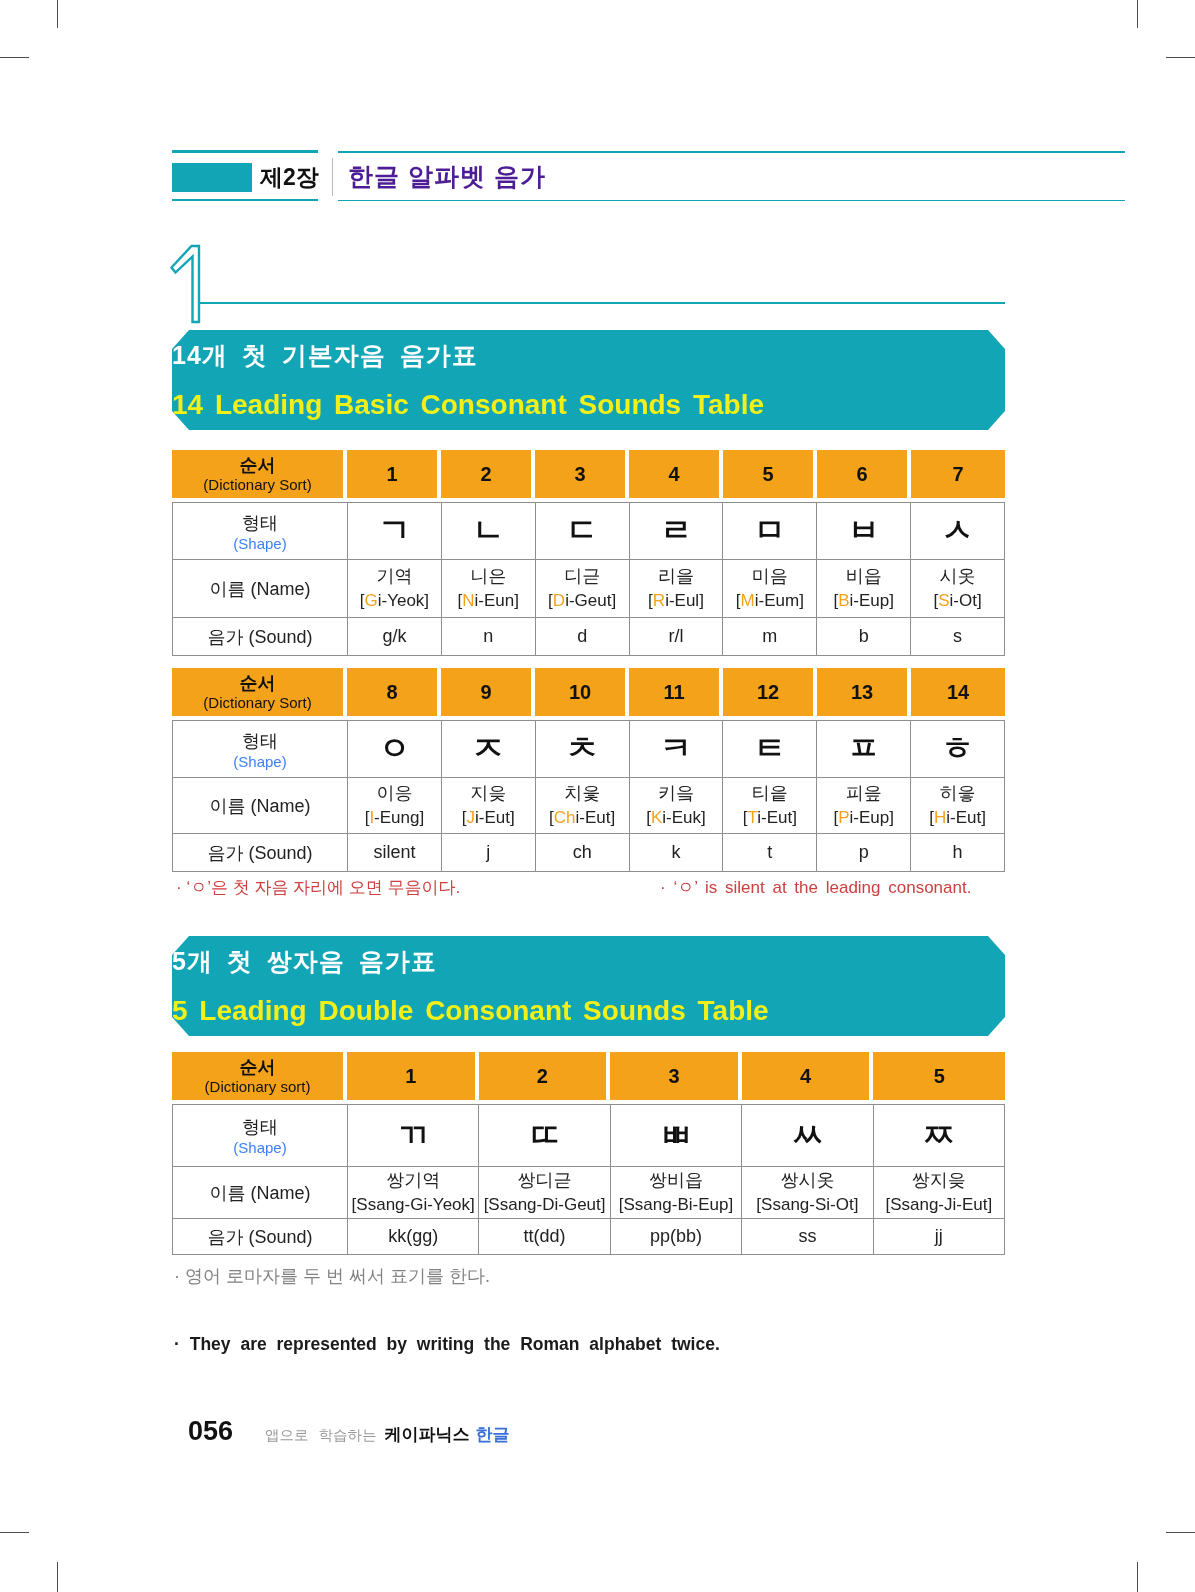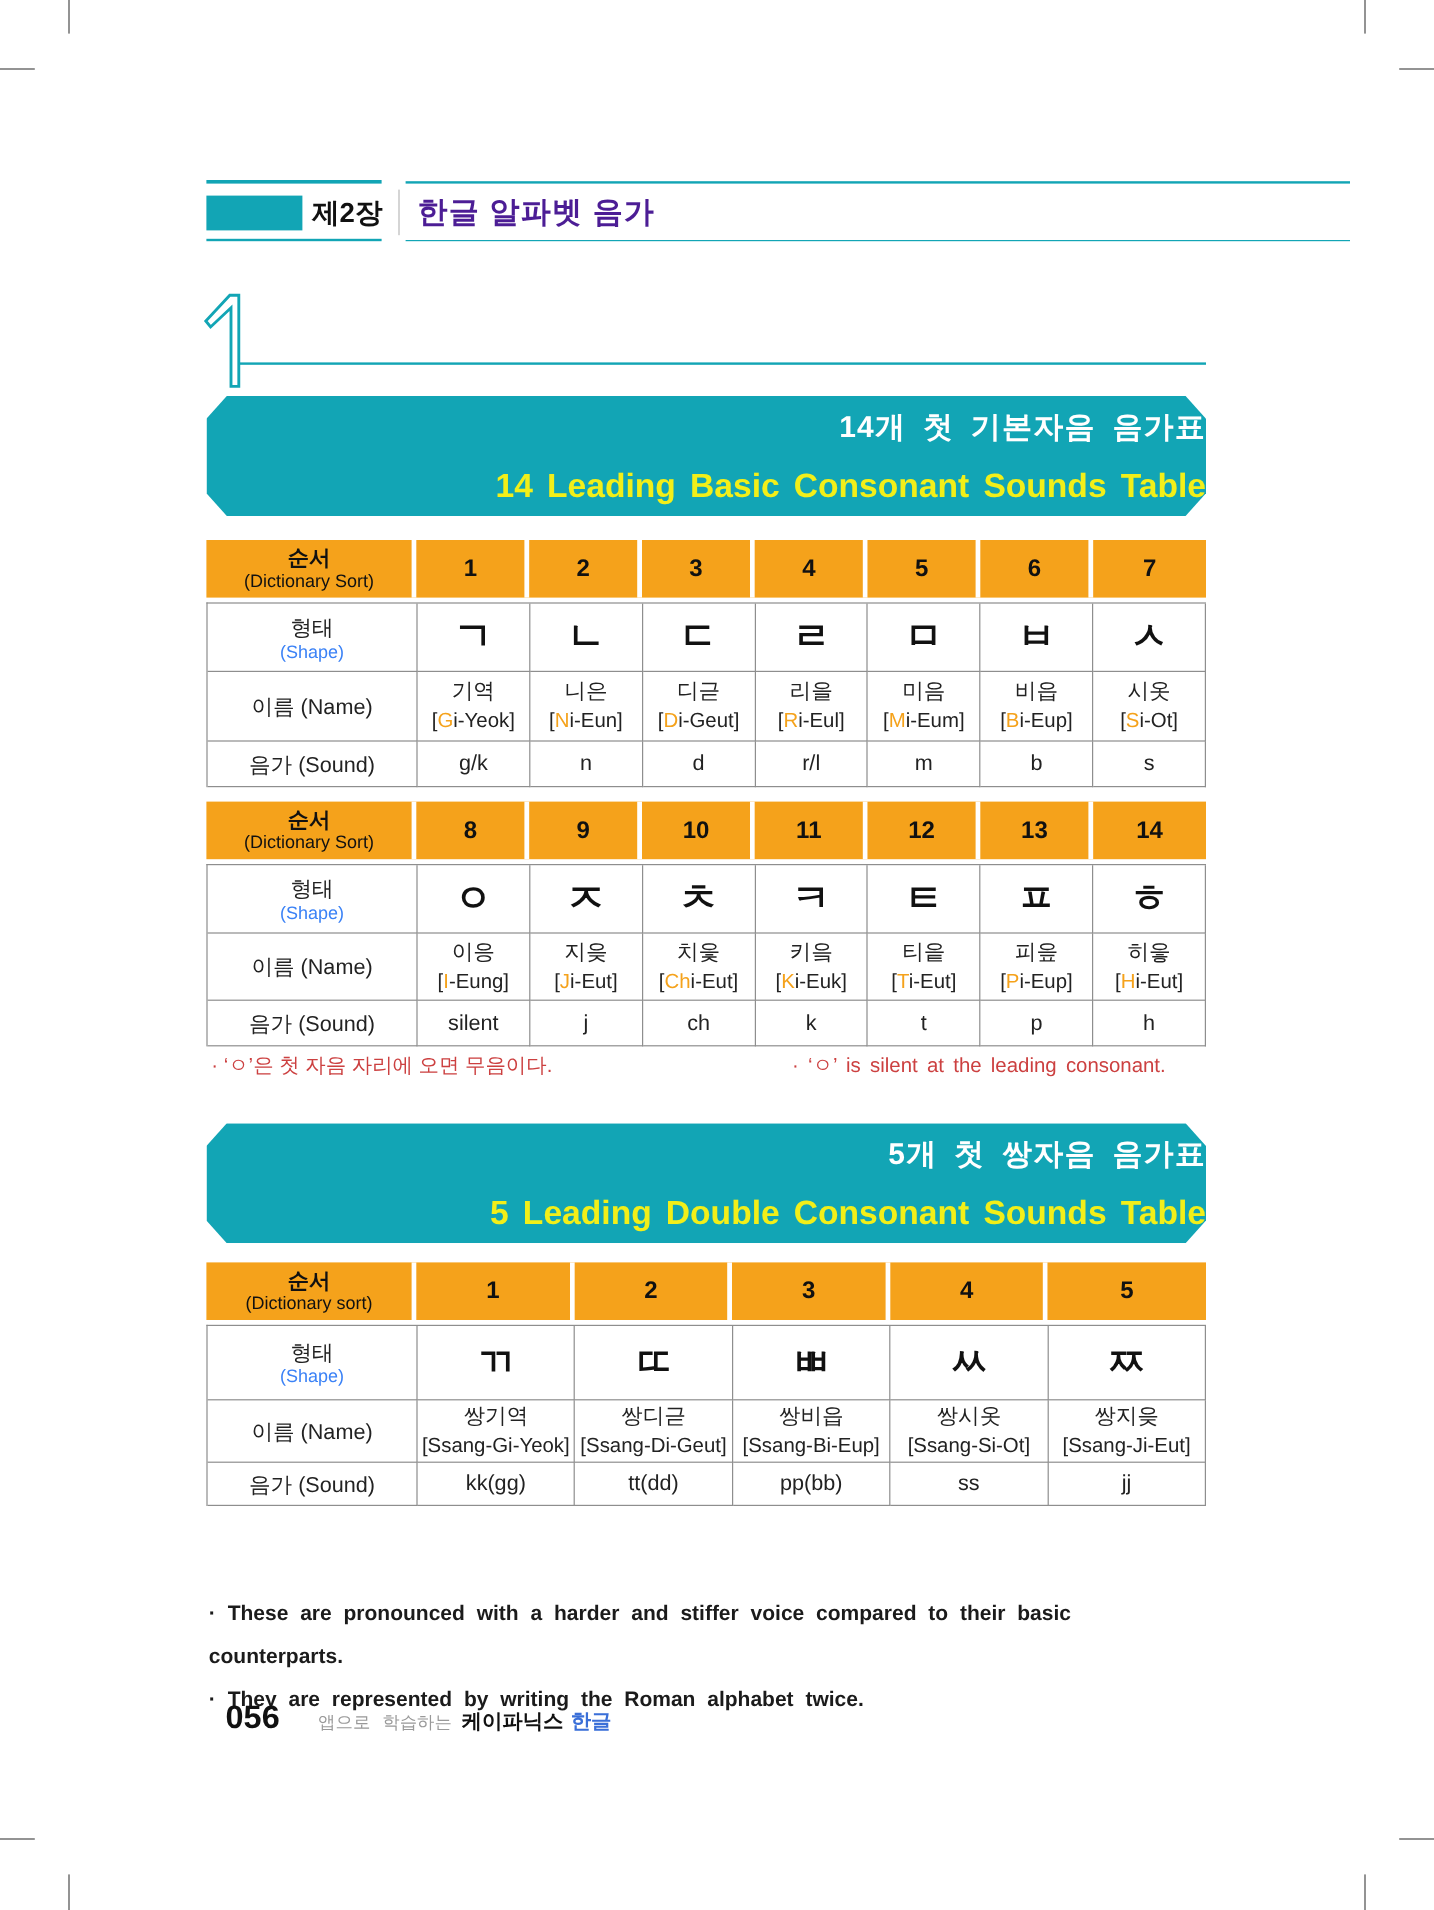--- a/index.html
+++ b/index.html
@@ -23,21 +23,21 @@
   
   .section{position:absolute;top:246px;left:0;width:833px;height:82px;}
   .section-underline{position:absolute;left:24px;right:0;top:56px;height:2px;background:#12a5b5;}
   .section-num{position:absolute;left:-6px;top:-3px;}
   .section-titles{position:absolute;left:44px;top:2px;line-height:52px;white-space:nowrap;}
   .section-ko{font-size:38px;font-weight:bold;color:#12a5b5;letter-spacing:2px;}
   .section-en{font-size:29px;font-weight:bold;color:#111;margin-left:14px;word-spacing:7px;}
 
   
   .banner{position:absolute;left:0;width:833px;height:100px;background:#12a5b5;
-    display:flex;flex-direction:column;align-items:flex-end;justify-content:center;
+    display:flex;flex-direction:column;align-items:flex-start;justify-content:center;
     clip-path:polygon(17px 0,816px 0,833px 19px,833px 81px,816px 100px,17px 100px,0 81px,0 19px);}
   .banner1{top:330px;}
   .banner2{top:936px;}
   .banner-ko{font-size:25px;font-weight:600;color:#ffffff;letter-spacing:1px;word-spacing:6px;}
   .banner-en{font-size:28px;font-weight:bold;color:#f2ef19;margin-top:17px;word-spacing:4px;}
 
   
   .tbl{position:absolute;left:0;width:833px;}
   .tbl1{top:450px;}
   .tbl2{top:668px;}
@@ -350,24 +350,24 @@
         <div class="bc lbl">음가 (Sound)</div>
         <div class="bc sound">kk(gg)</div>
         <div class="bc sound">tt(dd)</div>
         <div class="bc sound">pp(bb)</div>
         <div class="bc sound">ss</div>
         <div class="bc sound">jj</div>
       </div>
     </div>
 
     <div class="notes-gray">
+      <div>· 영어 로마자를 두 번 써서 표기를 한다.</div>
     </div>
 
     <div class="notes-en">
-      <div>· These are pronounced with a harder and stiffer voice compared to their basic counterparts.</div>
       <div>· They are represented by writing the Roman alphabet twice.</div>
     </div>
 
     <div class="footer">
       <span class="page-num">056</span>
       <span class="tagline">앱으로 학습하는</span>
       <span class="brand">케이파닉스</span>
       <span class="brand-suffix">한글</span>
     </div>
 

